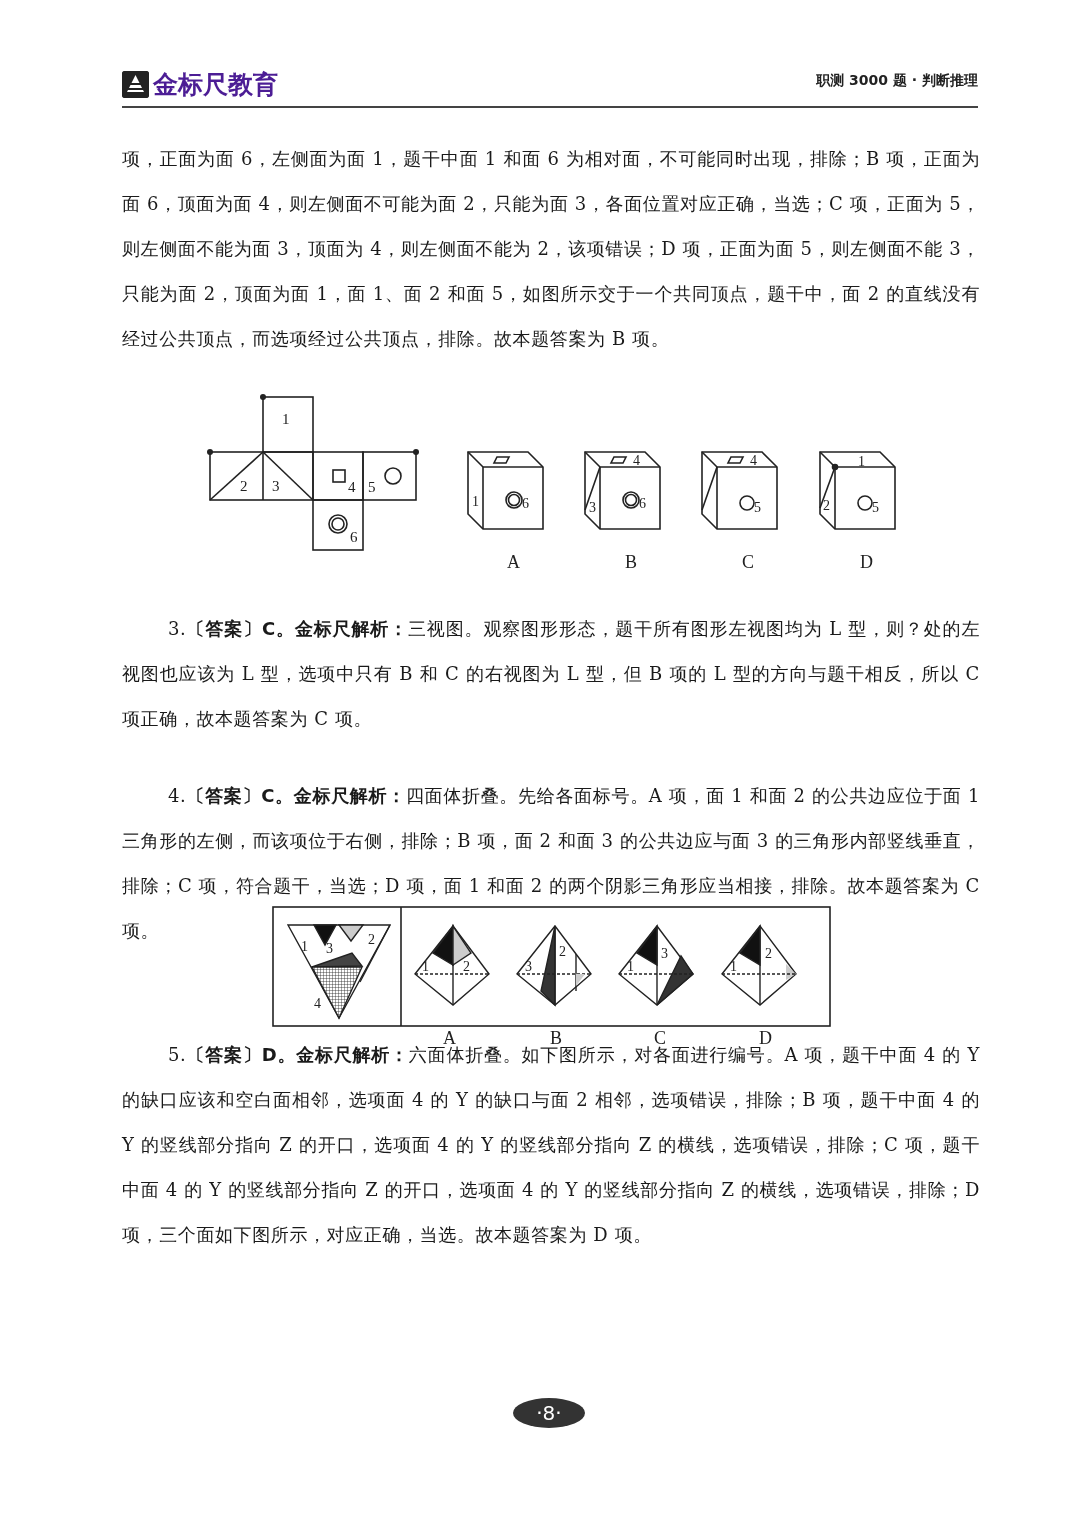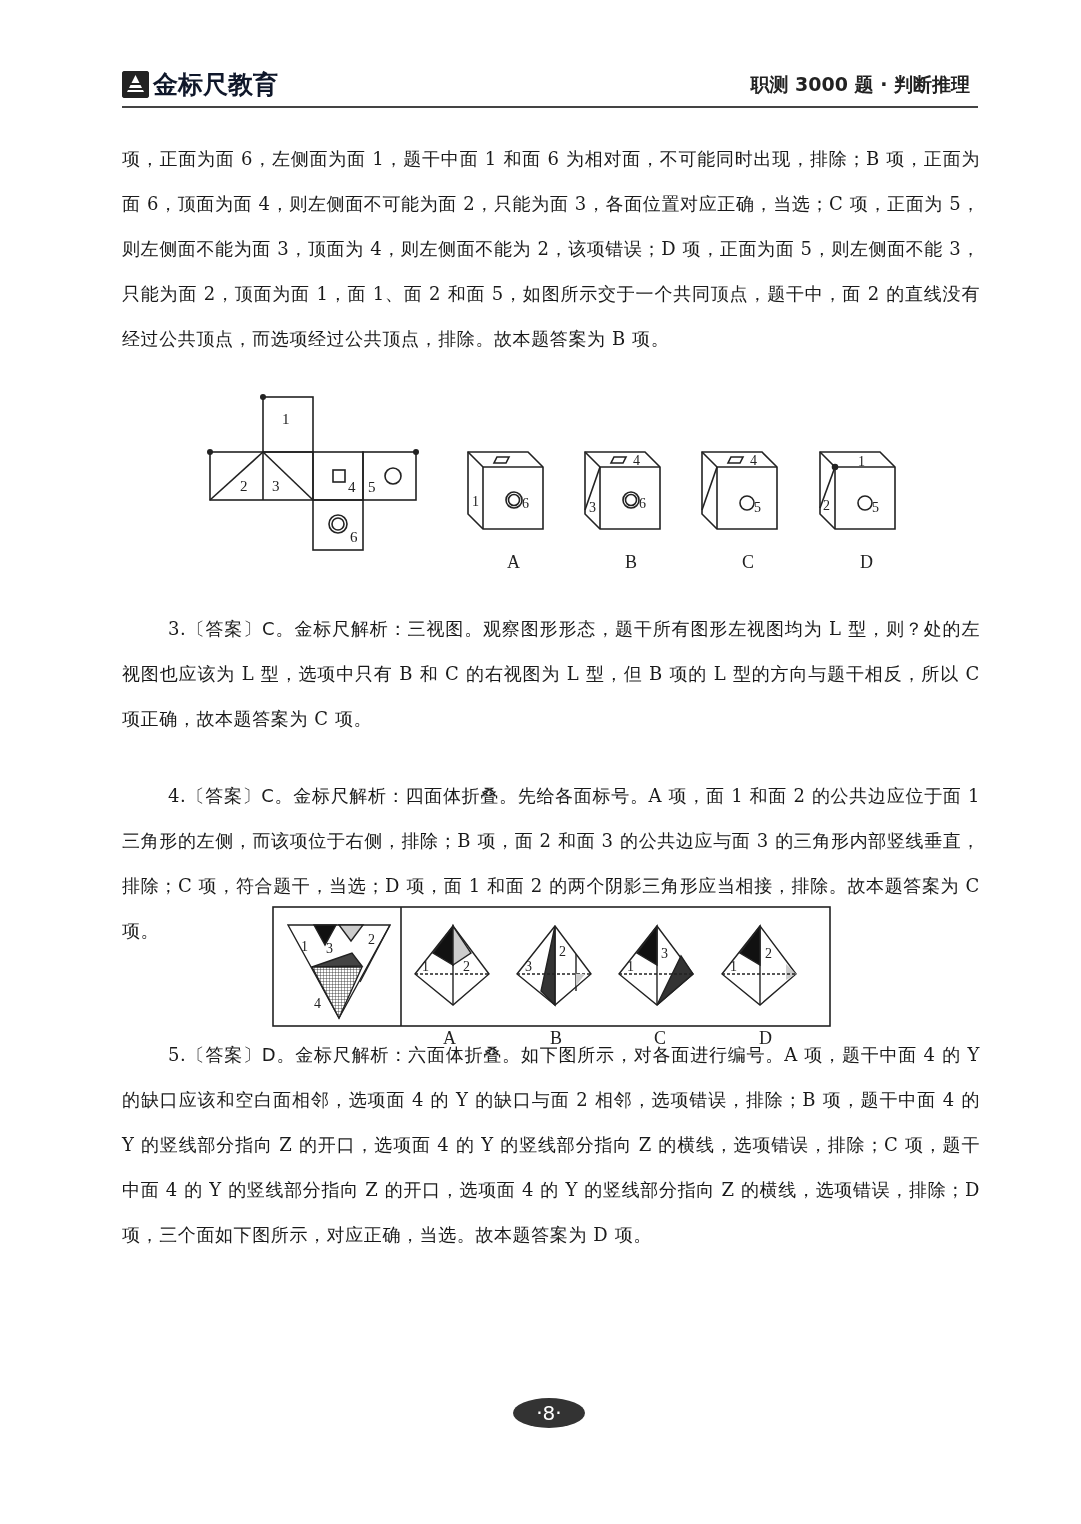--- a/index.html
+++ b/index.html
@@ -1,25 +1,25 @@
 <!DOCTYPE html>
 <html><head>
 <meta charset="utf-8">
 <style>
   html, body { margin: 0; padding: 0; background: #ffffff; }
   body { width: 1081px; height: 1524px; position: relative; overflow: hidden;
          font-family: "DejaVu Serif", "Liberation Serif", serif; color: #1a1a1a; }
   .header { position: absolute; left: 122px; top: 64px; width: 856px; height: 44px; }
   .logo { position: absolute; left: 0; top: 4px; display: flex; align-items: center; }
   .logo-mark { width: 27px; height: 27px; background: #222; border-radius: 3px; position: relative; margin-right: 4px; }
-  .logo-text { font-family: "DejaVu Sans", sans-serif; font-weight: bold; font-size: 25px; color: #0f172a; letter-spacing: 0px; }
-  .header-title { position: absolute; right: 8px; top: 8px; font-family: "DejaVu Sans", sans-serif; font-size: 19px; color: #222; font-weight: bold; }
+  .logo-text { font-family: "DejaVu Sans", sans-serif; font-weight: bold; font-size: 25px; color: #4c1d95; letter-spacing: 0px; }
+  .header-title { position: absolute; right: 0; top: 8px; font-family: "DejaVu Sans", sans-serif; font-size: 14px; color: #222; font-weight: bold; }
   .header-rule { position: absolute; left: 0; top: 42px; width: 856px; height: 2px; background: #444; }
   .para { position: absolute; left: 122px; width: 858px; font-size: 18px; line-height: 45px; text-align: justify; letter-spacing: 0.6px; }
-  .para b { font-family: "DejaVu Sans", sans-serif; font-weight: normal; }
+  .para b { font-family: "DejaVu Sans", sans-serif; font-weight: bold; }
   .indent { text-indent: 46px; }
   .fig { position: absolute; }
   .page-num { position: absolute; left: 513px; top: 1398px; width: 72px; height: 30px; background: #333; border-radius: 50%;
               color: #fff; font-family: "DejaVu Sans", sans-serif; font-size: 20px; text-align: center; line-height: 30px; }
 </style>
 </head>
 <body>
 
 <div class="header">
   <div class="logo">

